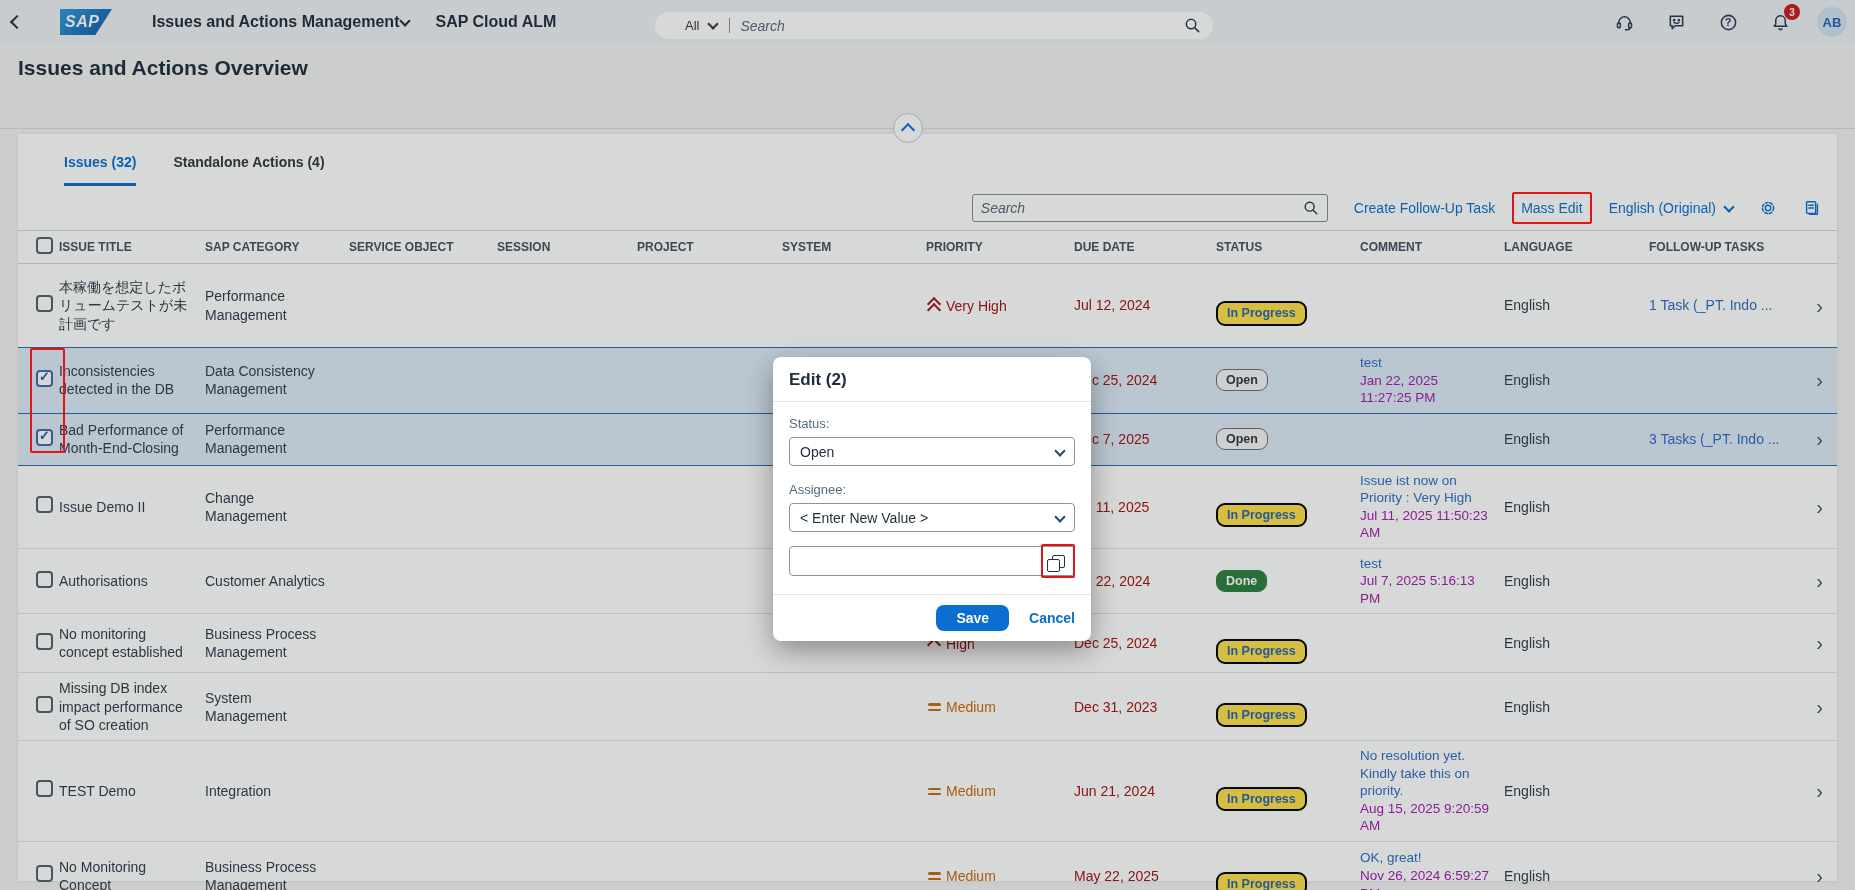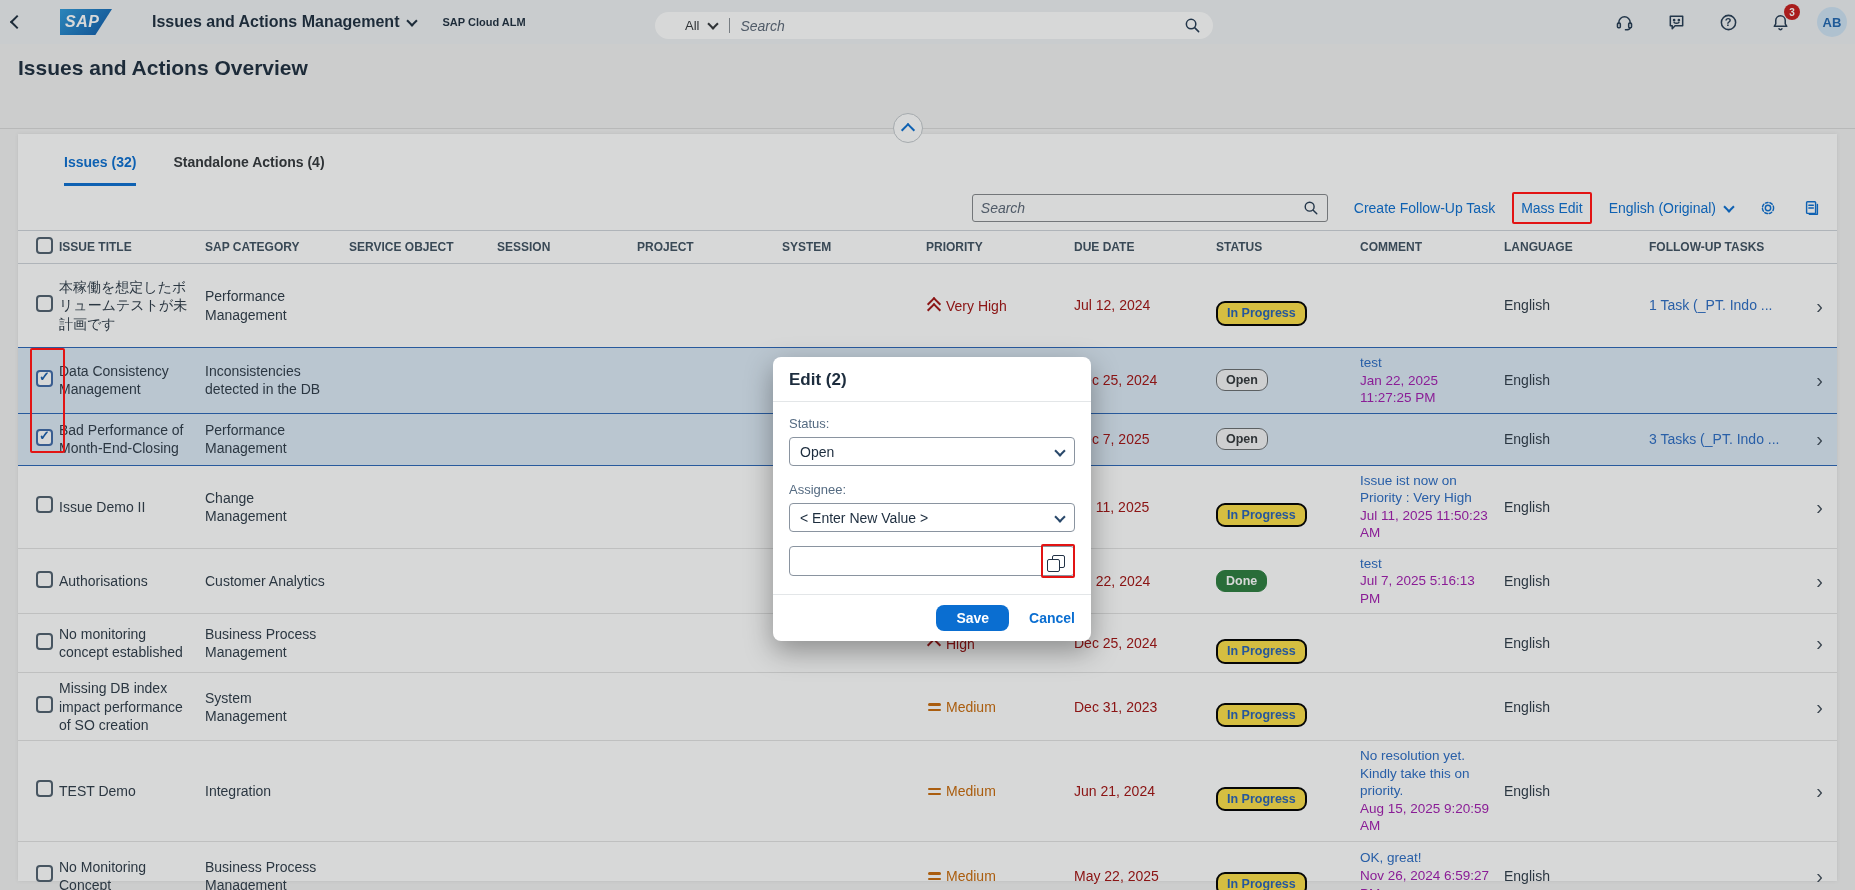--- a/index.html
+++ b/index.html
@@ -10,23 +10,23 @@
   .shell{position:absolute;left:0;top:0;width:1855px;height:44px;background:#eef1f3;
          display:flex;align-items:center;}
   .backbtn{width:34px;height:44px;display:flex;align-items:center;justify-content:center;cursor:pointer;}
   .chv{display:inline-block;width:8px;height:8px;border-left:2px solid #1d2d3e;border-top:2px solid #1d2d3e;}
   .chv.left{transform:rotate(-45deg);}
   .chv.down{transform:rotate(-135deg);width:6px;height:6px;margin-top:-3px;}
   .chv.up{transform:rotate(45deg);border-color:#0a6ed1;margin-top:4px;}
   .logo{width:52px;height:26px;margin-left:26px;background:linear-gradient(135deg,#2f9bdb,#0b57a8);
         clip-path:polygon(0 0,100% 0,68% 100%,0 100%);display:flex;align-items:center;cursor:pointer;}
   .logo span{color:#fff;font-weight:700;font-style:italic;font-size:16px;margin-left:5px;letter-spacing:.5px;}
-  .appmenu{display:flex;align-items:center;gap:9px;margin-left:40px;cursor:pointer;}
+  .appmenu{display:flex;align-items:center;gap:2px;margin-left:40px;cursor:pointer;}
   .apptitle{font-size:16px;font-weight:700;color:#1d2d3e;}
-  .product{font-size:11px;font-weight:700;color:#1d2d3e;margin-left:26px;}
+  .product{font-size:16px;font-weight:700;color:#1d2d3e;margin-left:26px;}
   .shell-search{position:absolute;left:655px;top:12px;width:558px;height:27px;background:#fff;
         border-radius:14px;display:flex;align-items:center;padding:0 12px;box-sizing:border-box;cursor:text;}
   .scope{font-size:13px;color:#32363a;margin-left:18px;}
   .shell-search .chv.down{border-color:#32363a;margin-left:10px;}
   .vsep{width:1px;height:15px;background:#8a9097;margin:0 10px 0 12px;}
   .ph{font-size:14px;font-style:italic;color:#5b6777;}
   .shell-search svg{margin-left:auto;}
   .shell-icons{position:absolute;right:8px;top:0;height:44px;display:flex;align-items:center;gap:22px;}
   .icbtn{width:30px;height:30px;display:flex;align-items:center;justify-content:center;cursor:pointer;position:relative;}
   .badge-not{position:absolute;top:-3px;right:-5px;min-width:16px;height:16px;border-radius:8px;background:#c71c1c;
@@ -254,22 +254,22 @@
         <div class="cell"><span class="badge b-prog">In Progress</span></div>
         <div class="cell"></div>
         <div class="cell">English</div>
         <div class="cell">
           <span class="t-link">1 Task (_PT. Indo ...</span>
         </div>
         <div class="cell c-arr"></div>
       </div>
       <div class="t-row r2 selected">
         <div class="cell c-cb"><span class="cb checked"></span></div>
+        <div class="cell">Inconsistencies detected in the DB</div>
         <div class="cell">Data Consistency Management</div>
-        <div class="cell">Inconsistencies detected in the DB</div>
         <div class="cell"></div>
         <div class="cell"></div>
         <div class="cell"></div>
         <div class="cell"></div>
         <div class="cell"></div>
         <div class="cell c-due">Dec 25, 2024</div>
         <div class="cell"><span class="badge b-open">Open</span></div>
         <div class="cell">
           <div class="c-link">test</div>
           <div class="c-time">Jan 22, 2025 11:27:25 PM</div>

